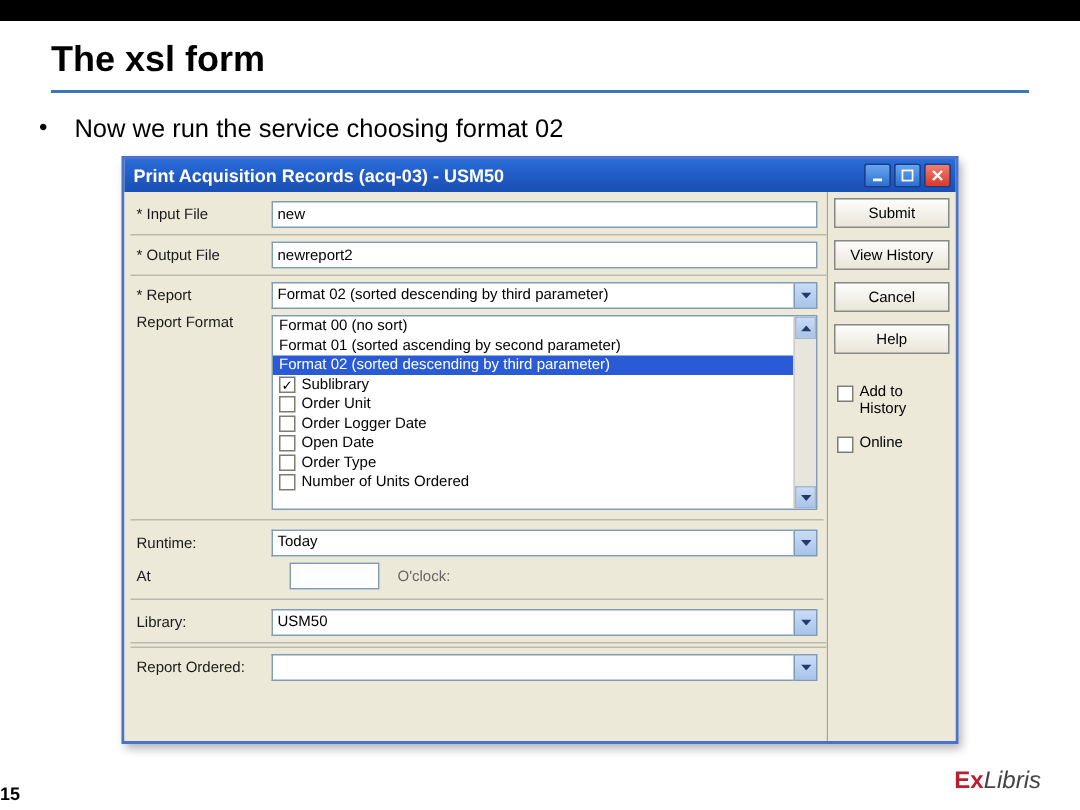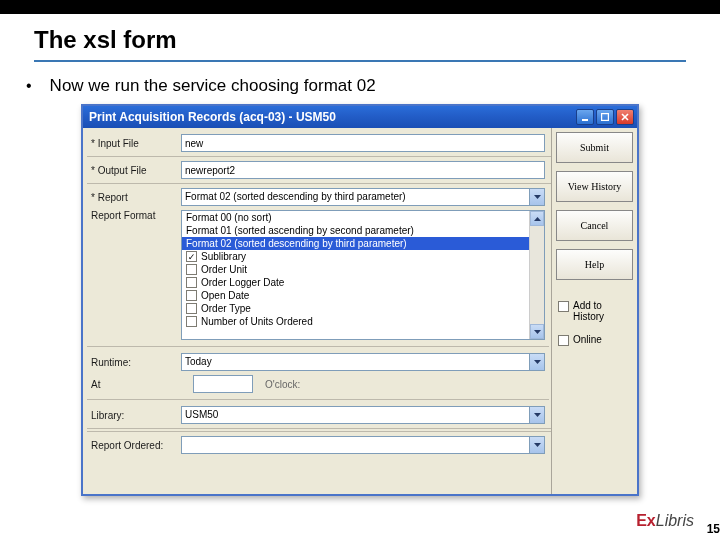--- a/index.html
+++ b/index.html
@@ -14,21 +14,21 @@
   .titlebar { height: 22px; background: linear-gradient(180deg,#2a6dd9 0%,#225cc6 50%,#1a4fb5 100%); display: flex; align-items: center; justify-content: space-between; padding: 0 3px 0 6px; color: #fff; font-weight: bold; font-size: 12px; }
   .titlebar-left { white-space: nowrap; overflow: hidden; }
   .win-btns { display: flex; gap: 2px; }
   .win-btn { width: 18px; height: 16px; border: 1px solid #1a3f8a; border-radius: 2px; display: flex; align-items: center; justify-content: center; font-size: 10px; font-weight: bold; }
   .win-min,.win-max { background: linear-gradient(180deg,#6aa6ee,#2b6fd1); color: #fff; }
   .win-close { background: linear-gradient(180deg,#f08070,#d83a2a); color: #fff; }
   .win-min svg,.win-max svg,.win-close svg{display:block}
   .body { display: flex; }
   .form-area { flex: 1; background: #ece9d8; padding: 4px 0 0 4px; height: 366px; overflow: hidden; position: relative; }
   .right-panel { width: 86px; background: #ece9d8; padding: 4px 4px; display: flex; flex-direction: column; gap: 3px; border-left: 1px solid #a9a59a; }
-  .btn { height: 31px; border: 1px solid #888; background: linear-gradient(180deg,#fdfdfc,#e9e5d8); font-size: 10px; display:flex; align-items:center; justify-content:center; padding:0 2px;font-family:Liberation Serif, serif; }
+  .btn { height: 20px; border: 1px solid #888; background: linear-gradient(180deg,#fdfdfc,#e9e5d8); font-size: 10px; display:flex; align-items:center; justify-content:center; padding:0 2px; }
   .gap-small{height:2px}
   .gap{height:14px}
   .chk-row{display:flex;align-items:flex-start;gap:4px;font-size:10px;line-height:1.1;padding-left:2px}
   .chk-row .box{width:11px;height:11px;border:1px solid #7d7b72;background:#fff;flex:0 0 11px;margin-top:1px}
   .field-row{display:flex;align-items:center;padding:2px 6px 2px 2px}
   .field-row.tall{align-items:flex-start}
   .label{width:92px;font-size:10px;color:#1a1a1a;padding-left:2px}
   .input{flex:1;height:18px;border:1px solid #7f9db9;background:#fff;font-size:10px;padding:2px 3px;color:#000}
   .select-wrap{flex:1;display:flex}
   .select-wrap .input{flex:1;border-right:none}
@@ -40,21 +40,21 @@
   .sb-btn{height:15px;background:linear-gradient(180deg,#c9dcf6,#a7c4eb);border:1px solid #9fb8da;display:flex;align-items:center;justify-content:center}
   .opt{padding:1px 4px;white-space:nowrap}
   .opt.highlight{background:#2a5bd7;color:#fff}
   .check-item{display:flex;align-items:center;gap:4px;padding:1px 4px}
   .check-item .cb{width:11px;height:11px;border:1px solid #7d7b72;background:#fff;display:flex;align-items:center;justify-content:center;font-size:9px;color:#000}
   .section-sep{height:1px;background:#bdb9ac;margin:4px 2px 4px 0}
   .at-row{display:flex;align-items:center;padding:2px 6px 2px 2px;gap:12px}
   .at-row .label{width:92px}
   .at-input{width:60px;height:18px;border:1px solid #7f9db9;background:#fff}
   .oclock{font-size:10px;color:#666}
-  .pagenum{position:absolute;bottom:4px;left:0;right:0;text-align:right;font-size:12px;font-weight:bold;color:#000}
+  .pagenum{position:absolute;bottom:4px;left:0;right:0;text-align:left;font-size:12px;font-weight:bold;color:#000}
   .logo{position:absolute;bottom:10px;right:26px;font-size:16px;font-style:italic;color:#444}
   .logo b{color:#b7212f;font-style:normal}
   .hz-sep{height:1px;background:#bdb9ac;margin:2px 0}
 </style>
 </head>
 <body>
 
 <div class="topbar"></div>
 <div class="slide">
   <div class="slide-title">The xsl form</div>

